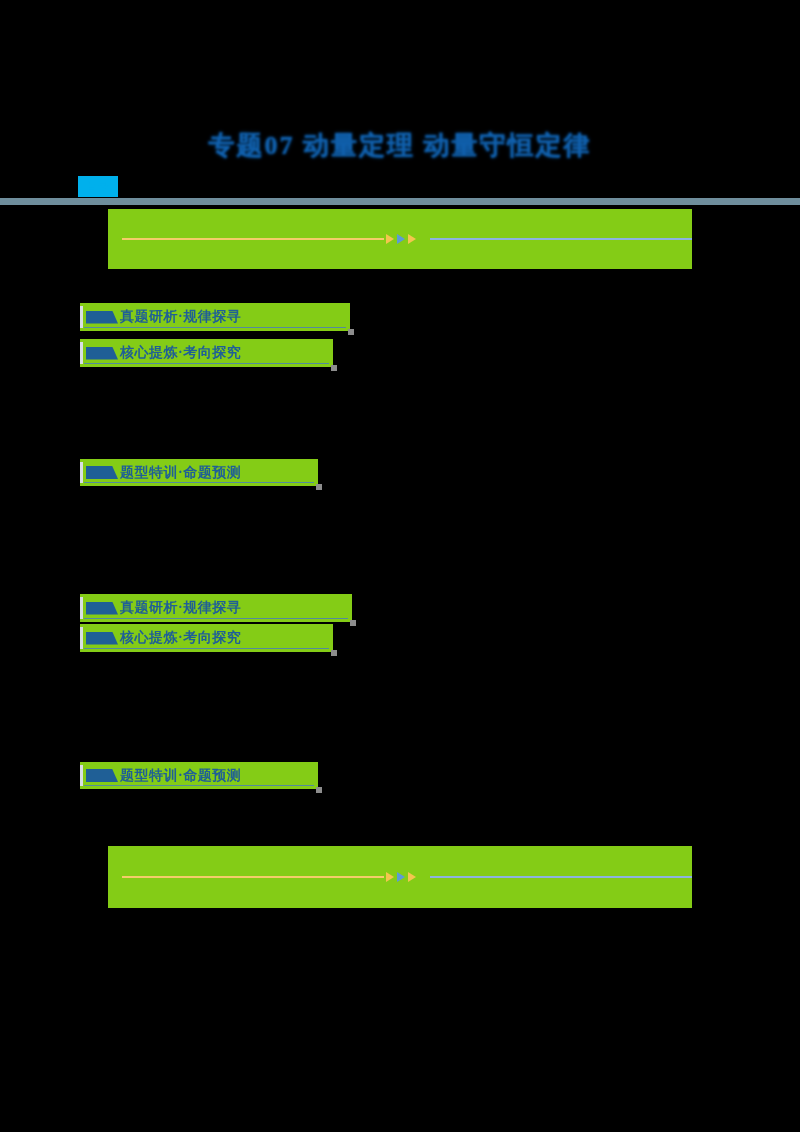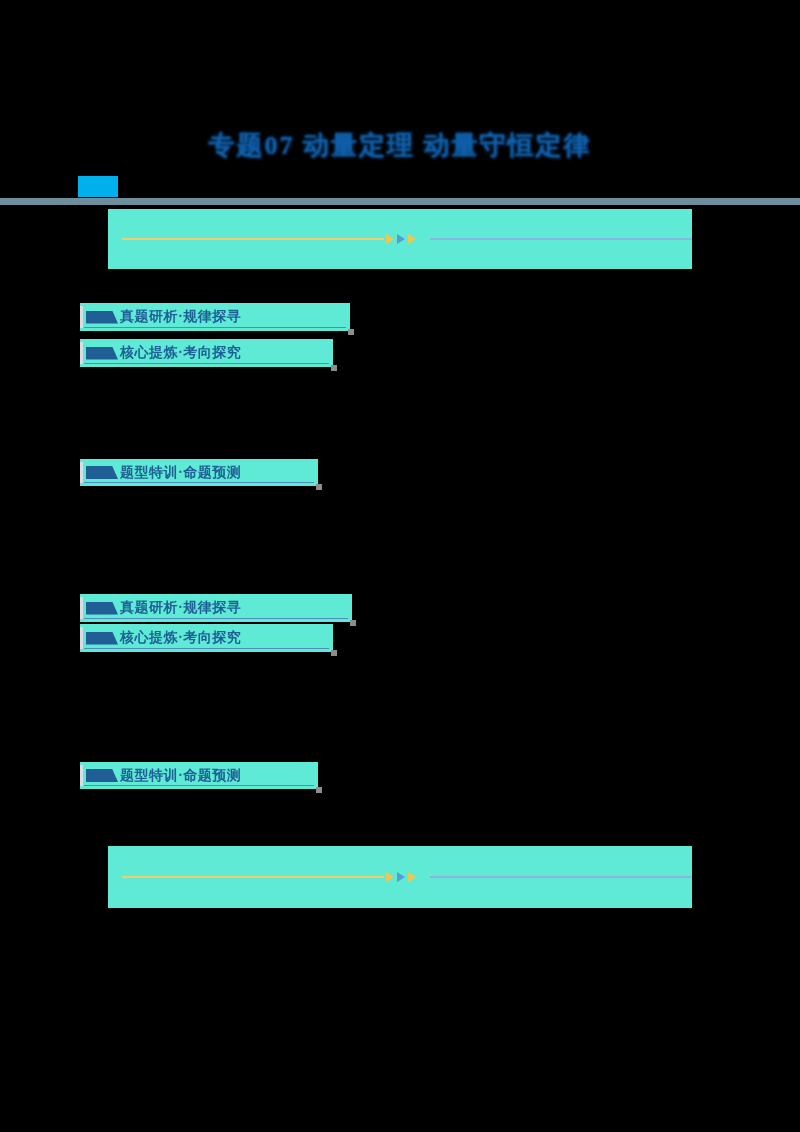--- a/index.html
+++ b/index.html
@@ -70,21 +70,21 @@
     left: 0;
     top: 22px;
     width: 800px;
     height: 7px;
     background: #6f8e9c;
   }
 
   
   .card {
     position: absolute;
-    background: #5eead4;
+    background: #84cc16;
     box-sizing: border-box;
   }
 
   
   .divider-card {
     display: flex;
     align-items: center;
   }
   .divider {
     position: absolute;

